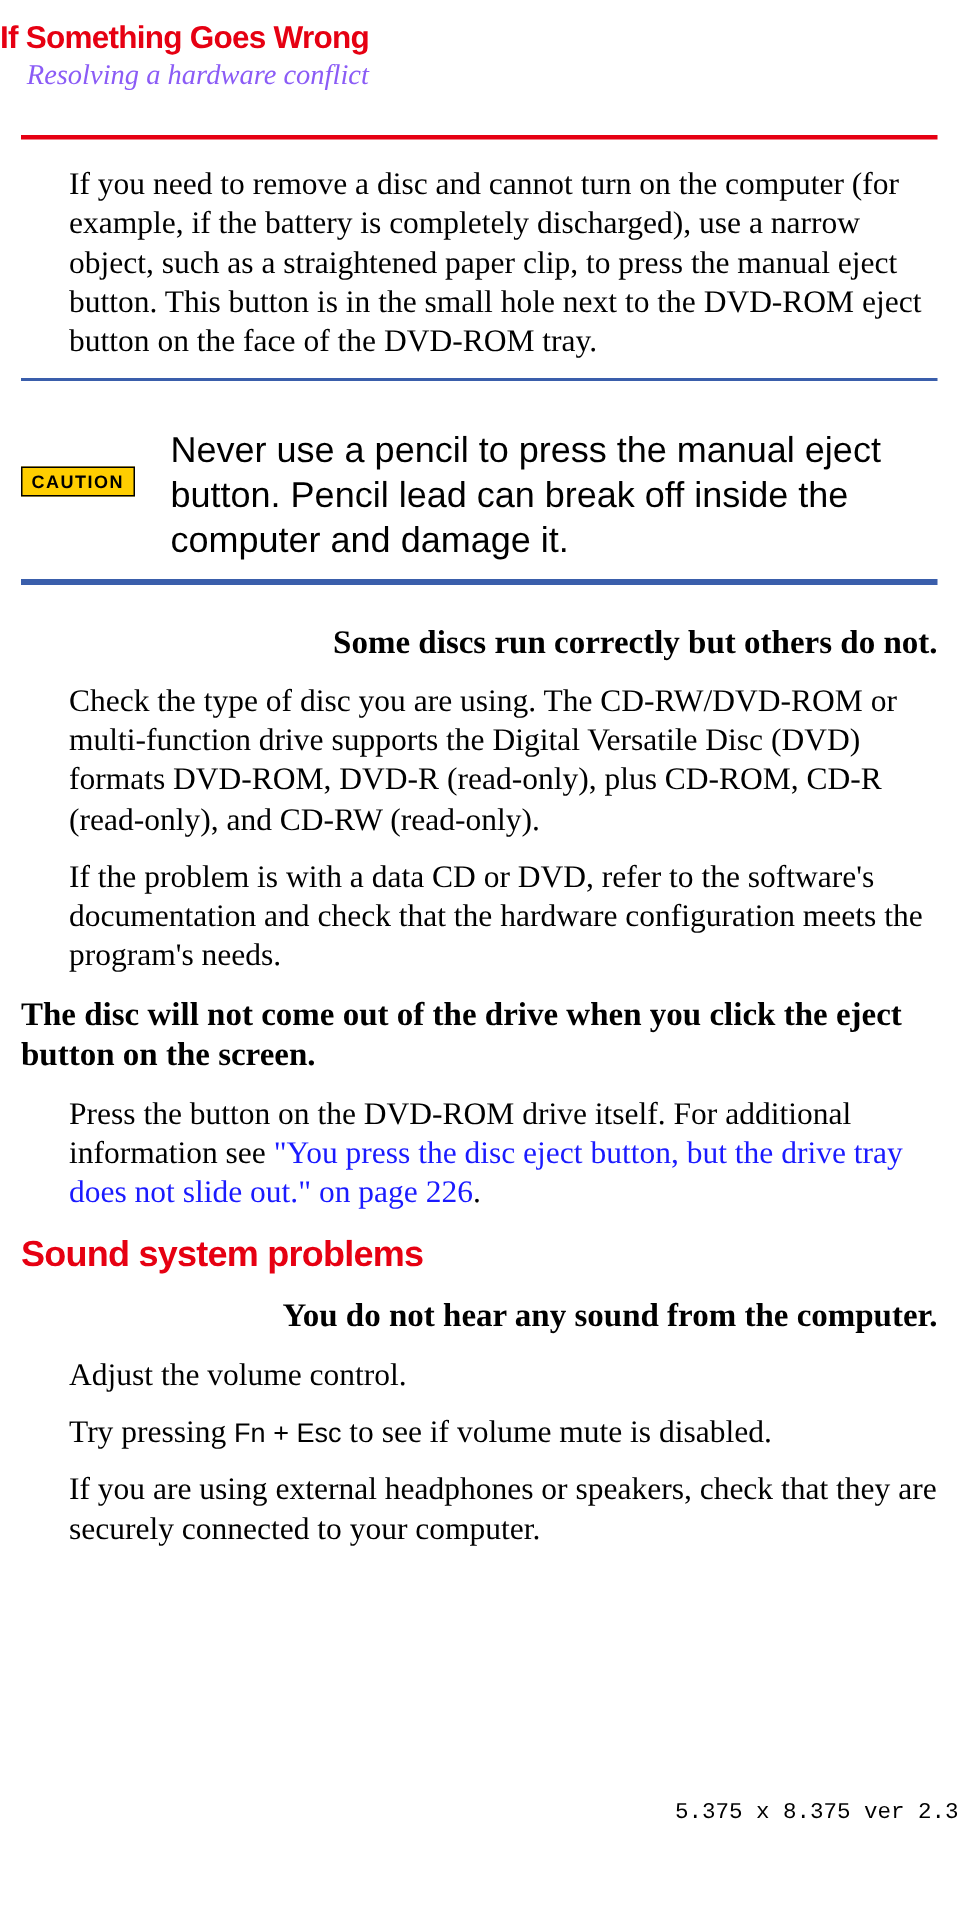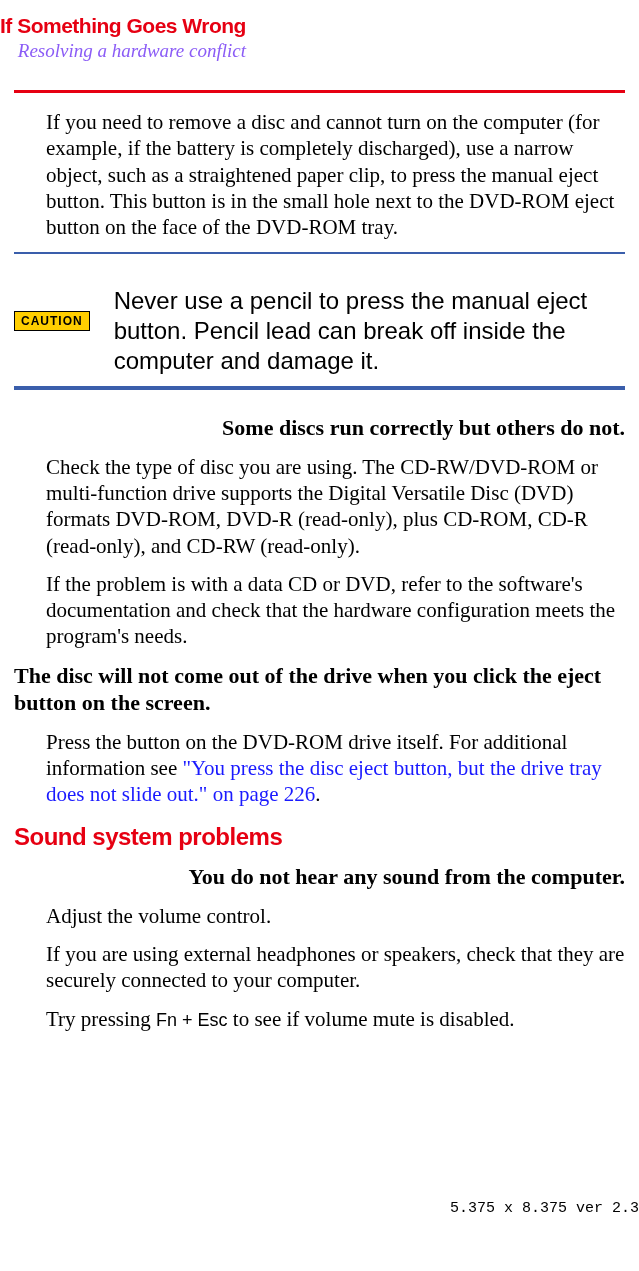--- a/index.html
+++ b/index.html
@@ -176,20 +176,20 @@
   <p class="body-para">
     <span>Press the button on the DVD-ROM drive itself. For additional information see </span><span class="link-text">"You press the disc eject button, but the drive tray does not slide out." on page 226</span><span>.</span>
   </p>
 
   <p class="section-red">Sound system problems</p>
 
   <p class="subheading-bold">You do not hear any sound from the computer.</p>
 
   <p class="body-para">Adjust the volume control.</p>
 
-  <p class="body-para">If you are using external headphones or speakers, check that they are securely connected to your computer.</p>
-
   <p class="body-para">
     <span>Try pressing </span><span class="keycap">Fn + Esc</span><span> to see if volume mute is disabled.</span>
   </p>
+
+  <p class="body-para">If you are using external headphones or speakers, check that they are securely connected to your computer.</p>
 </div>
 
 <div class="footer">5.375 x 8.375 ver 2.3</div>
 
 </body></html>

